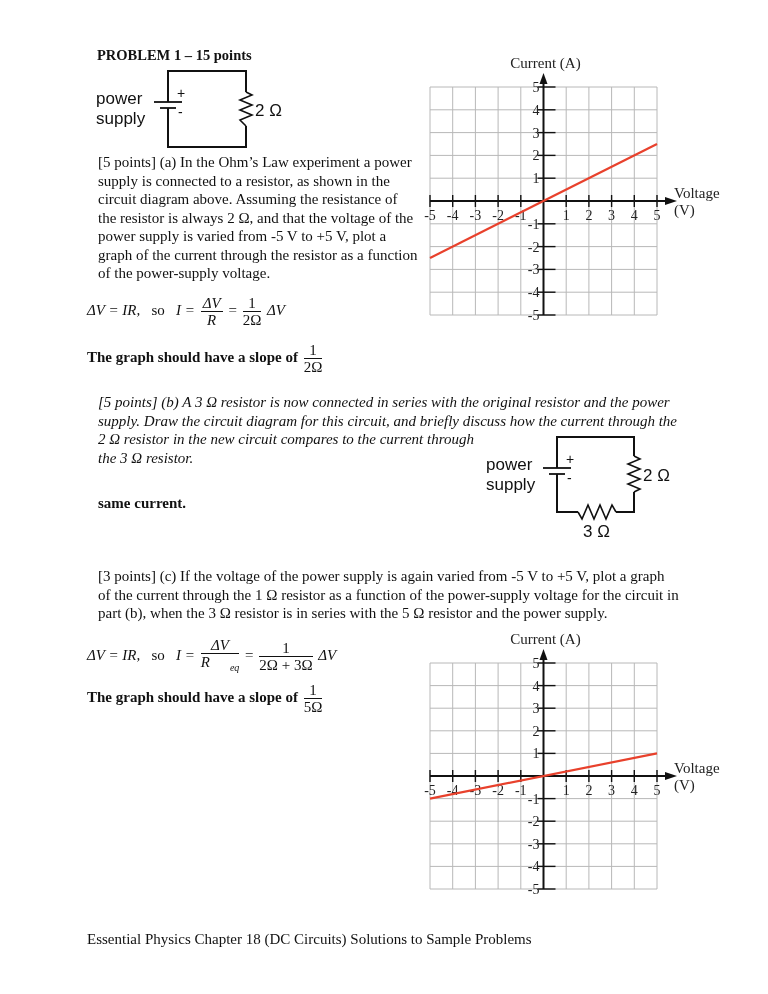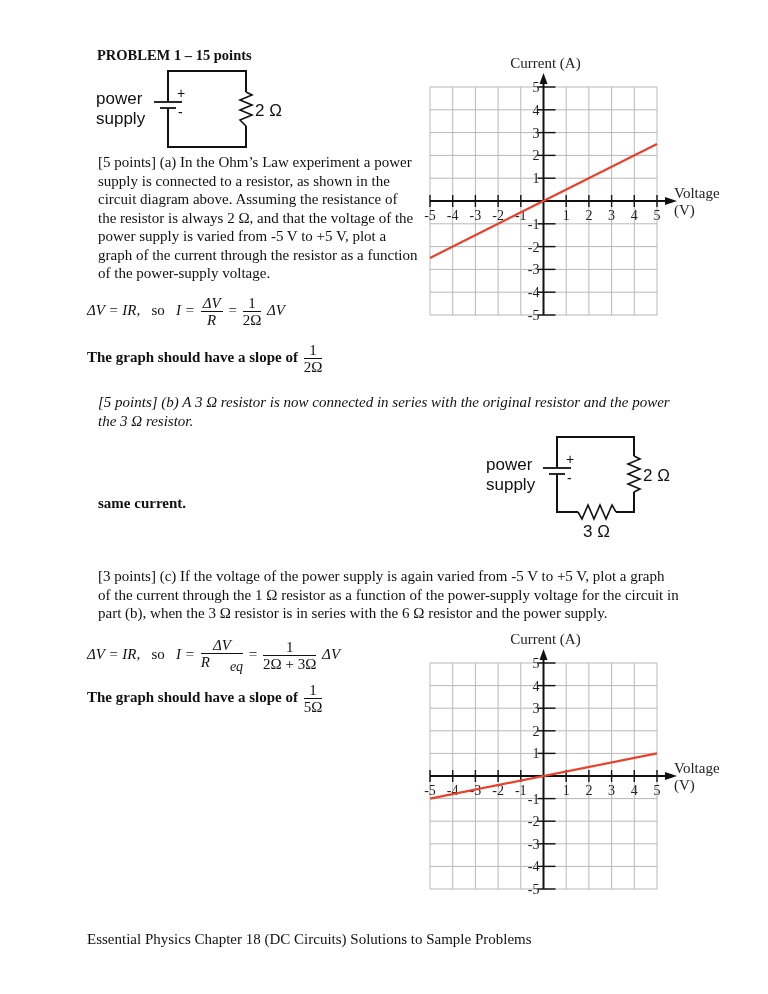--- a/index.html
+++ b/index.html
@@ -128,20 +128,22 @@
     <line x1="137.5" y1="265" x2="155.5" y2="265" stroke="#111" stroke-width="1.4"></line>
     <text x="139.5" y="270" font-size="14" text-anchor="end" fill="#222">-5</text>
     <text x="145.5" y="18" font-size="15" text-anchor="middle" fill="#222">Current (A)</text>
     <text x="274" y="148" font-size="15" fill="#222">Voltage</text>
     <text x="274" y="165" font-size="15" fill="#222">(V)</text>
     <polyline points="30,208 257,94" fill="none" stroke="#e8412c" stroke-width="2.2"></polyline>
   </svg>
 
 <div class="abs para body-text" style="top:393px;width:640px;font-style:italic;">
   <div>[5 points] (b) A 3 Ω resistor is now connected in series with the original resistor and the power</div>
+  <div>supply. Draw the circuit diagram for this circuit, and briefly discuss how the current through the</div>
+  <div>2 Ω resistor in the new circuit compares to the current through</div>
   <div>the 3 Ω resistor.</div>
 </div>
 
 <div class="abs para body-text bold" style="top:494px;">
   <div>same current.</div>
 </div>
 
 <svg class="abs circuit" style="left:480px;top:425px;" width="230" height="120">
   <g stroke="#111" stroke-width="2" fill="none">
     <polyline points="77,43 77,12 154,12 154,31"></polyline>
@@ -156,28 +158,28 @@
   <text x="6" y="65" font-size="17" fill="#111">supply</text>
   <text x="86" y="39" font-size="14" fill="#111">+</text>
   <text x="87" y="58" font-size="14" fill="#111">-</text>
   <text x="163" y="56" font-size="17" fill="#111">2 Ω</text>
   <text x="103" y="112" font-size="17" fill="#111">3 Ω</text>
 </svg>
 
 <div class="abs para body-text" style="top:567px;width:640px;">
   <div>[3 points] (c) If the voltage of the power supply is again varied from -5 V to +5 V, plot a graph</div>
   <div>of the current through the 1 Ω resistor as a function of the power-supply voltage for the circuit in</div>
-  <div>part (b), when the 3 Ω resistor is in series with the 6 Ω resistor and the power supply.</div>
+  <div>part (b), when the 3 Ω resistor is in series with the 5 Ω resistor and the power supply.</div>
 </div>
 
 <div class="abs eq" style="left:87px;top:637px;">
   <span class="it">ΔV = IR,</span>
   &nbsp;&nbsp;<span>so</span>&nbsp;&nbsp;
   <span class="it">I =</span>
-  <span class="frac"><span class="num it">ΔV</span><span class="den it"><span>R</span><sub style="font-size:14px;padding-left:20px;">eq</sub></span></span>
+  <span class="frac"><span class="num it">ΔV</span><span class="den it"><span>R</span><sub style="font-size:10px;padding-left:20px;">eq</sub></span></span>
   <span>=</span>
   <span class="frac"><span class="num">1</span><span class="den">2Ω + 3Ω</span></span>
   <span class="it">ΔV</span>
 </div>
 
 <div class="abs eq bold" style="left:87px;top:682px;">
   <span>The graph should have a slope of</span>
   <span class="frac" style="font-weight:normal;"><span class="num">1</span><span class="den">5Ω</span></span>
 </div>
 

